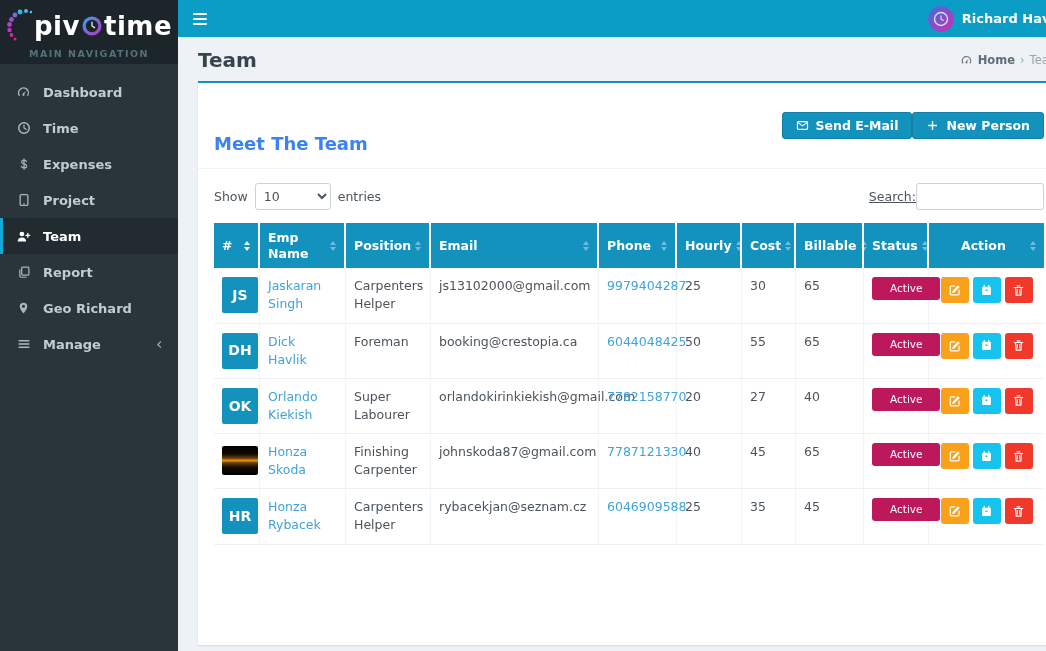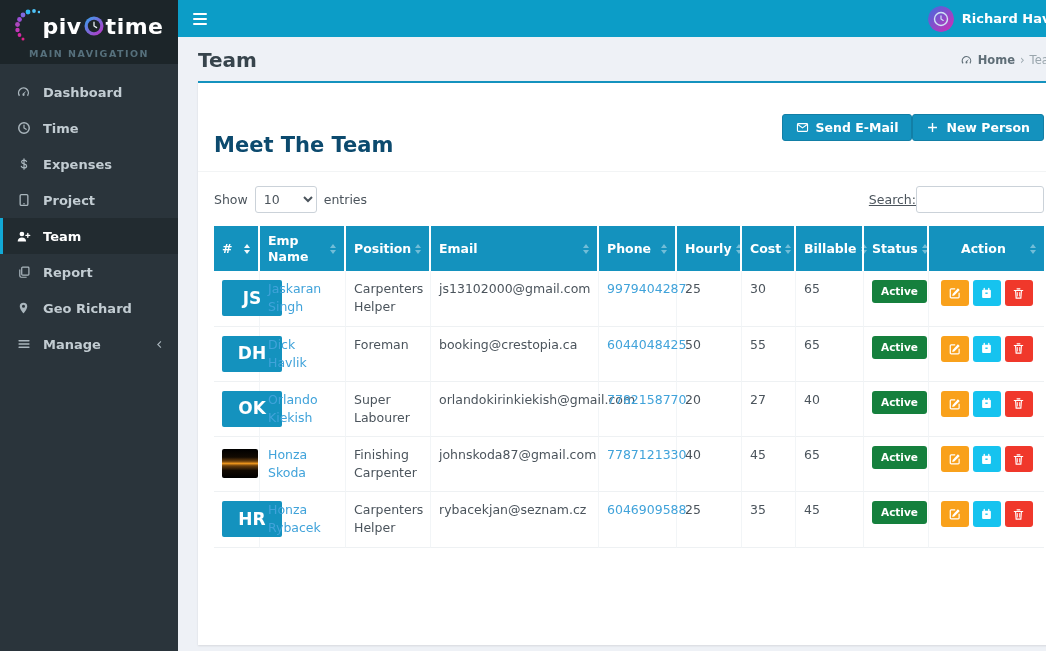--- a/index.html
+++ b/index.html
@@ -3,21 +3,21 @@
 <meta charset="utf-8">
 <style>
   * { margin:0; padding:0; box-sizing:border-box; }
   html,body { width:1046px; height:651px; overflow:hidden; }
   body { font-family:"DejaVu Sans","Liberation Sans",sans-serif; background:#eef1f6; }
   .app { display:flex; width:1046px; height:651px; }
 
   
   .sidebar { width:178px; background:#2a343b; flex-shrink:0; display:flex; flex-direction:column; }
   .logo-area { background:#1c2529; height:64px; display:flex; flex-direction:column; align-items:center; justify-content:center; padding-top:4px; }
-  .logo { display:flex; align-items:center; color:#fff; font-size:22px; font-weight:800; letter-spacing:.5px; }
+  .logo { display:flex; align-items:center; color:#fff; font-size:26px; font-weight:800; letter-spacing:.5px; }
   .logo-dots { margin-right:2px; }
   .logo-clock { margin:0 1px; }
   .nav-label { font-size:9.5px; letter-spacing:1.5px; color:#56707c; margin-top:5px; font-weight:600; }
   .nav { margin-top:10px; }
   .nav-item { display:flex; align-items:center; height:36px; padding-left:15px; color:#c2ccd2; font-size:13px; font-weight:600; cursor:pointer; }
   .nav-item .nav-icon { width:17px; margin-right:11px; display:flex; align-items:center; justify-content:center; color:#aab6bd; }
   .nav-item.active { background:#222b30; border-left:3px solid #12a9d6; padding-left:12px; color:#ffffff; }
   .nav-item.active .nav-icon { color:#fff; }
   .nav-chevron { margin-left:auto; margin-right:14px; color:#aab6bd; display:flex; }
 
@@ -36,52 +36,52 @@
   .page-title { font-size:20px; font-weight:600; color:#37444c; }
   .breadcrumb { display:flex; align-items:center; gap:5px; font-size:11.5px; color:#5f6e77; }
   .breadcrumb .crumb-home { font-weight:600; color:#5f6e77; cursor:pointer; }
   .breadcrumb .crumb-sep { color:#9aa6ad; }
   .breadcrumb .crumb-current { color:#9aa6ad; }
   .breadcrumb svg { color:#5f6e77; }
 
   
   .card { margin:0 20px; background:#fff; border-top:2px solid #1492be; box-shadow:0 1px 2px rgba(0,0,0,.10); height:564px; }
   .card-header { display:flex; align-items:center; justify-content:space-between; padding:14px 16px; border-bottom:1px solid #f2f4f5; }
-  .card-title { font-size:21px; font-weight:700; color:#0c4a6e;margin-top:36px; }
+  .card-title { font-size:18px; font-weight:700; color:#3b82f6;margin-top:36px; }
   .header-buttons { display:flex; gap:0; }
   .btn-primary { display:inline-flex; align-items:center; gap:7px; background:#1492be; color:#fff; border:1px solid #127fa6; font-size:12.5px; font-weight:600; padding:5px 13px; border-radius:3px; cursor:pointer; font-family:inherit; }
   .card-body { padding:14px 16px; }
 
   
   .table-controls { display:flex; align-items:center; justify-content:space-between; margin-bottom:13px; }
   .show-entries { display:flex; align-items:center; gap:7px; font-size:12.5px; color:#4b545c; }
-  .page-size { width:62px; height:27px; border:1px solid #cbd2d9; border-radius:3px; font-size:12.5px; color:#4b545c; padding:0 4px; font-family:inherit; background:#fff; }
+  .page-size { width:76px; height:27px; border:1px solid #cbd2d9; border-radius:3px; font-size:12.5px; color:#4b545c; padding:0 4px; font-family:inherit; background:#fff; }
   .search-box { display:flex; align-items:center; font-size:12.5px; color:#4b545c;text-decoration:underline; }
   .search-input { width:128px; height:27px; border:1px solid #cbd2d9; border-radius:3px; padding:0 8px; font-size:12.5px; font-family:inherit; }
 
   
   table { width:100%; border-collapse:separate; border-spacing:0; table-layout:fixed; }
   thead th { background:#1492be; color:#fff; font-size:12.5px; font-weight:700; text-align:left; padding:7px 8px; border-right:2px solid #fff; vertical-align:middle; height:44px; }
   thead th:last-child { border-right:none; }
   .th-inner { display:flex; align-items:center; justify-content:space-between; gap:4px; }
   .th-label { line-height:1.25; }
   th.col-action .th-inner { padding-left:24px;text-align:center; }
   .sort-icon { display:flex; flex-direction:column; align-items:center; cursor:pointer; flex-shrink:0; }
   .sort-icon i { display:block; width:0; height:0; border-left:3.5px solid transparent; border-right:3.5px solid transparent; }
   .sort-icon .tri-up { border-bottom:4.5px solid rgba(255,255,255,.40); margin-bottom:2px; }
   .sort-icon .tri-down { border-top:4.5px solid rgba(255,255,255,.40); }
   th.sorted .sort-icon .tri-up { border-bottom-color:rgba(255,255,255,.95); }
   th.sorted .sort-icon .tri-down { border-top-color:rgba(255,255,255,.95); }
   tbody td { font-size:12.5px; color:#4b545c; padding:9px 8px; border-bottom:1px solid #eef1f3; border-right:1px solid #f2f5f7; vertical-align:top; height:52px; line-height:1.45; }
   tbody td:last-child { border-right:none; }
-  .avatar-square { width:60px; height:36px; background:#1492be; border-radius:2px; color:#fff; font-size:17px; font-weight:700; display:flex; align-items:center; justify-content:center; cursor:pointer; }
+  .avatar-square { width:36px; height:36px; background:#1492be; border-radius:2px; color:#fff; font-size:14px; font-weight:700; display:flex; align-items:center; justify-content:center; cursor:pointer; }
   .avatar-photo { width:36px; height:29px; margin-top:3px; border-radius:2px; cursor:pointer;
     background:linear-gradient(180deg,#000 0%,#120a02 28%,#6b3f0c 42%,#e8921c 50%,#6b3f0c 58%,#120a02 74%,#000 100%); }
   .link { color:#41a3da; cursor:pointer; text-decoration:none; }
-  .badge-active { display:inline-block; background:#15803d; color:#fff; font-size:10.5px; font-weight:700; padding:4px 9px; border-radius:3px; }
+  .badge-active { display:inline-block; background:#be185d; color:#fff; font-size:10.5px; font-weight:400; padding:4px 18px; border-radius:3px; }
   .actions { display:flex; gap:4px; justify-content:center; }
   .icon-btn { width:28px; height:26px; border:none; border-radius:3px; display:flex; align-items:center; justify-content:center; color:#fff; cursor:pointer; }
   .btn-edit { background:#f9a11b; }
   .btn-cal  { background:#16c3ef; }
   .btn-del  { background:#f0382b; }
 
   col.c-hash{width:46px} col.c-name{width:86px} col.c-pos{width:85px} col.c-email{width:168px}
   col.c-phone{width:78px} col.c-hourly{width:65px} col.c-cost{width:54px} col.c-bill{width:68px}
   col.c-status{width:65px} col.c-action{width:115px}
 </style>

